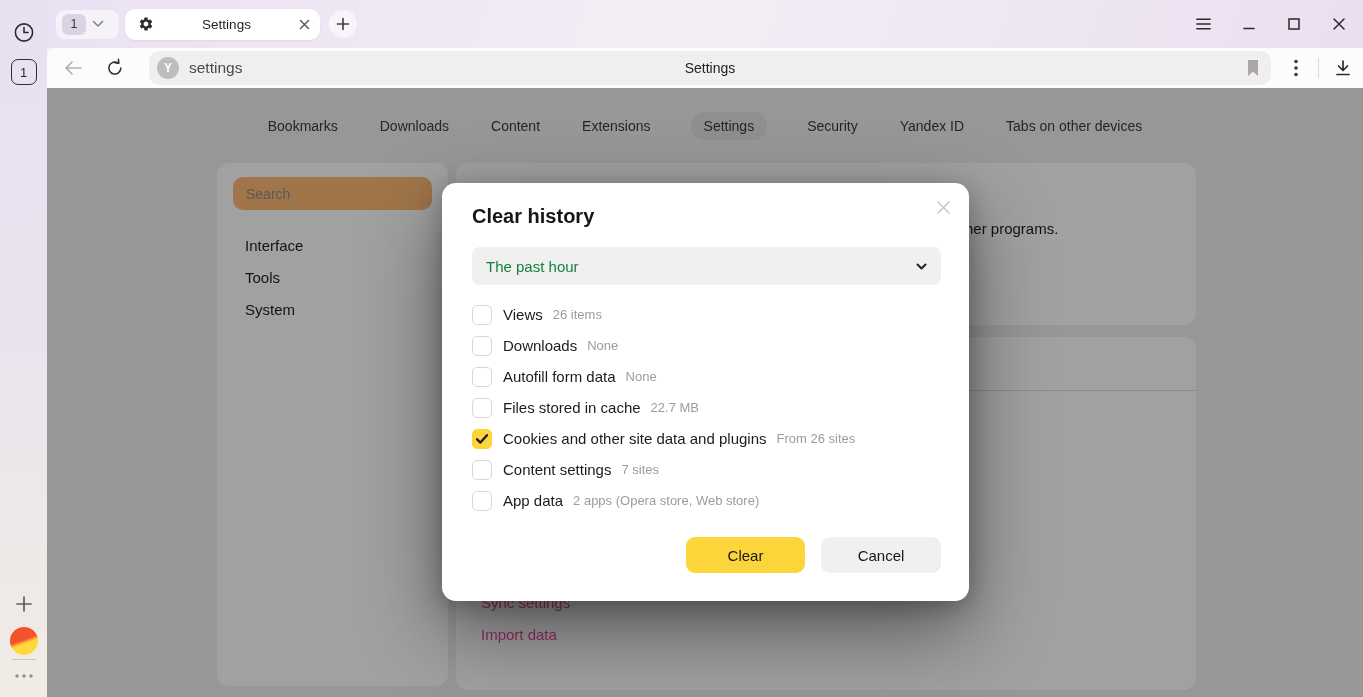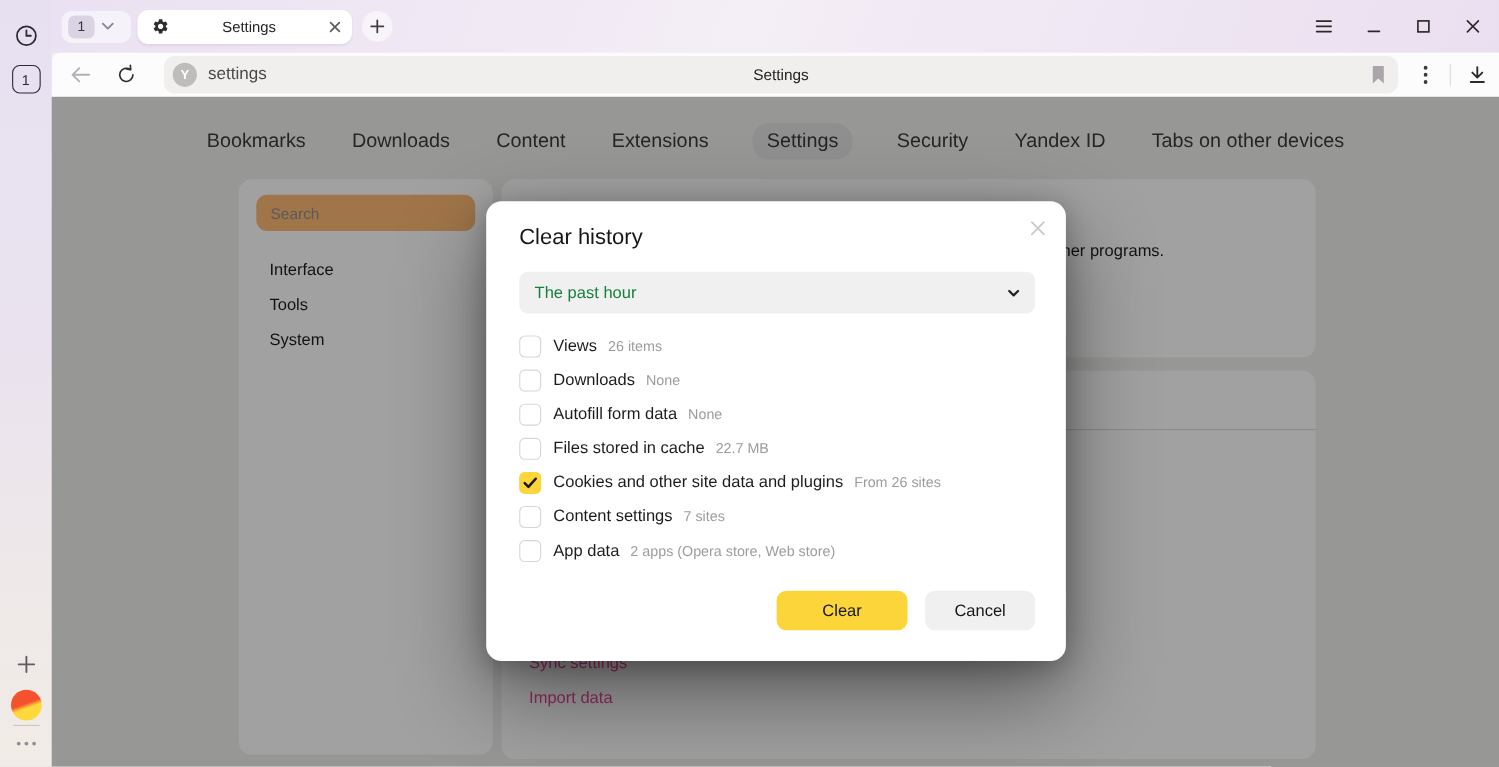--- a/index.html
+++ b/index.html
@@ -40,21 +40,21 @@
   .urltext { margin-left:10px; font-size:15.5px; color:#4a4a4a; }
   .pagetitle { position:absolute; left:0; right:0; text-align:center; font-size:14px; color:#232323; pointer-events:none; }
   .bmark { margin-left:auto; width:20px; height:20px; display:flex; align-items:center; justify-content:center; }
   .kebab { margin-left:14px; width:22px; height:22px; display:flex; align-items:center; justify-content:center; }
   .vsep { width:1px; height:20px; background:#dcd9de; margin-left:11px; }
   .dload { margin-left:12px; width:24px; height:24px; display:flex; align-items:center; justify-content:center; }
 
   
   .content { position:absolute; left:47px; top:88px; right:0; bottom:0; background:#f0f0ee; }
   .navtabs { position:absolute; top:24px; left:0; right:0; display:flex; justify-content:center;
-    align-items:center; gap:38px; font-size:18px; color:#3b3b3b; }
+    align-items:center; gap:38px; font-size:14px; color:#3b3b3b; }
   .navtab { padding:6px 2px; }
   .navtab.active { background:#e2e2e2; border-radius:15px; padding:6px 13px; }
 
   .sidecard { position:absolute; left:170px; top:75px; width:231px; height:523px; background:#fff;
     border-radius:12px; overflow:hidden; }
   .search { display:block; margin:14px 16px 6px 16px; width:199px; height:33px; background:#fdba74;
     border:none; border-radius:10px; padding:0 13px; font-size:14px; font-family:inherit; color:#333; }
   .search::placeholder { color:#8f8f8f; }
   .sitem { height:32px; line-height:32px; padding-left:28px; font-size:15px; color:#1e1e1e; }
   .sitem.active { background:#e2e2e2; }
@@ -63,39 +63,39 @@
   .frag { position:absolute; left:509px; top:57px; font-size:15px; color:#1e1e1e; }
   .card2 { position:absolute; left:409px; top:249px; width:740px; height:353px; background:#fff; border-radius:12px; }
   .c2div { position:absolute; left:0; right:0; top:53px; height:1px; background:#dcdcdc; }
   .plink { position:absolute; left:25px; font-size:15px; color:#ec4899; }
 
   .dim { position:absolute; left:47px; top:88px; right:0; bottom:0; background:rgba(0,0,0,.37); z-index:10; }
 
   
   .modal { position:absolute; left:442px; top:183px; width:527px; height:418px; background:#fff;
     border-radius:14px; z-index:20; box-shadow:0 30px 80px rgba(0,0,0,.45), 0 6px 24px rgba(0,0,0,.25); }
-  .mtitle { position:absolute; top:22px; left:30px; font-size:20px; font-weight:normal; color:#161616; }
+  .mtitle { position:absolute; top:22px; left:30px; font-size:20px; font-weight:bold; color:#161616; }
   .mclose { position:absolute; top:14px; right:16px; width:20px; height:20px; display:flex;
     align-items:center; justify-content:center; }
   .period { position:absolute; top:64px; left:30px; right:28px; height:38px; background:#f0f0f0;
     border-radius:8px; display:flex; align-items:center; padding:0 14px; font-size:15px; color:#15803d; }
   .period .chev { margin-left:auto; display:flex; }
   .rows { position:absolute; top:116px; left:30px; right:34px; }
   .row { height:31px; display:flex; align-items:center; }
   .cb { width:20px; height:20px; border:1.5px solid #d7d7d7; border-radius:5px; background:#fff;
     display:flex; align-items:center; justify-content:center; flex:none; }
   .cb svg { display:none; }
   .cb.checked { background:#fcd53b; border-color:#fcd53b; }
   .cb.checked svg { display:block; }
   .lbl { margin-left:11px; font-size:15px; color:#1c1c1c; }
   .val { margin-left:10px; font-size:13px; color:#9c9c9c; }
   .btns { position:absolute; right:28px; bottom:28px; display:flex; gap:16px; }
   .btn { height:36px; border:none; border-radius:9px; font-size:15px; font-family:inherit; color:#161616; }
   .btn.primary { width:119px; background:#fcd53b; }
-  .btn.plain { width:100px; background:#f0f0f0; }
+  .btn.plain { width:120px; background:#f0f0f0; }
 </style>
 </head>
 <body>
 
 <div id="app">
 
   <div class="rail">
     <div class="ric" style="top:22px">
       <svg width="21" height="21" viewBox="0 0 21 21">
           <circle cx="10.5" cy="10.5" r="8.6" fill="none" stroke="#2e2a33" stroke-width="1.6"></circle>

